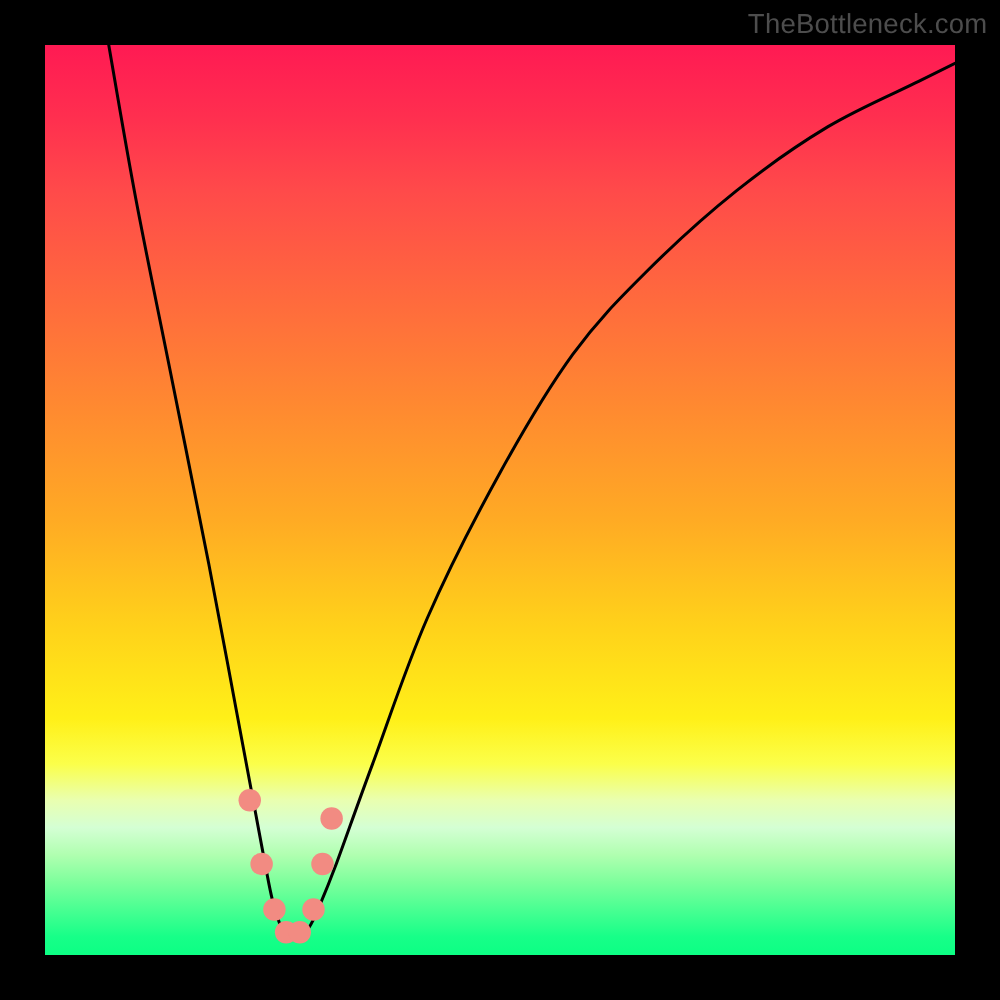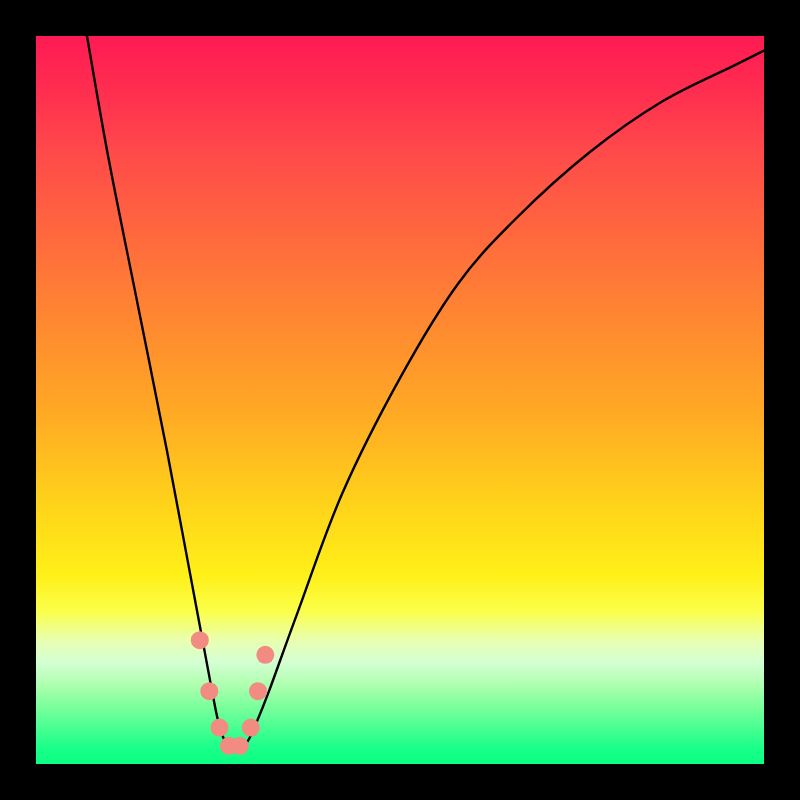--- a/index.html
+++ b/index.html
@@ -59,20 +59,21 @@
     font-weight: 500;
     letter-spacing: 0.2px;
     user-select: none;
   }
 </style>
 </head>
 <body>
 
 <div class="stage">
 
+  <div class="watermark">TheBottleneck.com</div>
 
   <div class="plot-area">
     <svg class="curve" viewBox="0 0 728 728" preserveAspectRatio="none">
       <path id="curve-path" fill="none" stroke="#000000" stroke-width="2.4" stroke-linecap="round" stroke-linejoin="round" d="M 51.0 0.0 C 54.6 20.6, 64.3 78.9, 72.8 123.8 C 81.3 168.7, 92.2 220.8, 101.9 269.4 C 111.6 317.9, 122.5 371.3, 131.0 415.0 C 139.5 458.6, 145.6 492.6, 152.9 531.4 C 160.2 570.3, 169.9 622.4, 174.7 647.9 C 179.6 673.4, 179.6 674.6, 182.0 684.3 C 184.4 694.0, 186.9 701.3, 189.3 706.2 C 191.7 711.0, 194.1 712.2, 196.6 713.4 C 199.0 714.7, 201.4 714.7, 203.8 713.4 C 206.3 712.2, 208.7 709.8, 211.1 706.2 C 213.5 702.5, 214.8 700.1, 218.4 691.6 C 222.0 683.1, 225.7 674.6, 233.0 655.2 C 240.2 635.8, 249.9 607.9, 262.1 575.1 C 274.2 542.4, 288.8 497.5, 305.8 458.6 C 322.7 419.8, 344.6 377.3, 364.0 342.2 C 383.4 307.0, 402.8 274.2, 422.2 247.5 C 441.7 220.8, 458.6 203.8, 480.5 182.0 C 502.3 160.2, 529.0 135.9, 553.3 116.5 C 577.5 97.1, 601.8 80.1, 626.1 65.5 C 650.3 51.0, 681.9 37.6, 698.9 29.1 C 715.9 20.6, 723.1 17.0, 728.0 14.6"></path>
       <g id="marker-group">
           <circle cx="163.8" cy="604.2" r="9" fill="#f28b82"></circle>
           <circle cx="173.3" cy="655.2" r="9" fill="#f28b82"></circle>
           <circle cx="183.5" cy="691.6" r="9" fill="#f28b82"></circle>
           <circle cx="192.9" cy="709.8" r="9" fill="#f28b82"></circle>
           <circle cx="203.8" cy="709.8" r="9" fill="#f28b82"></circle>

